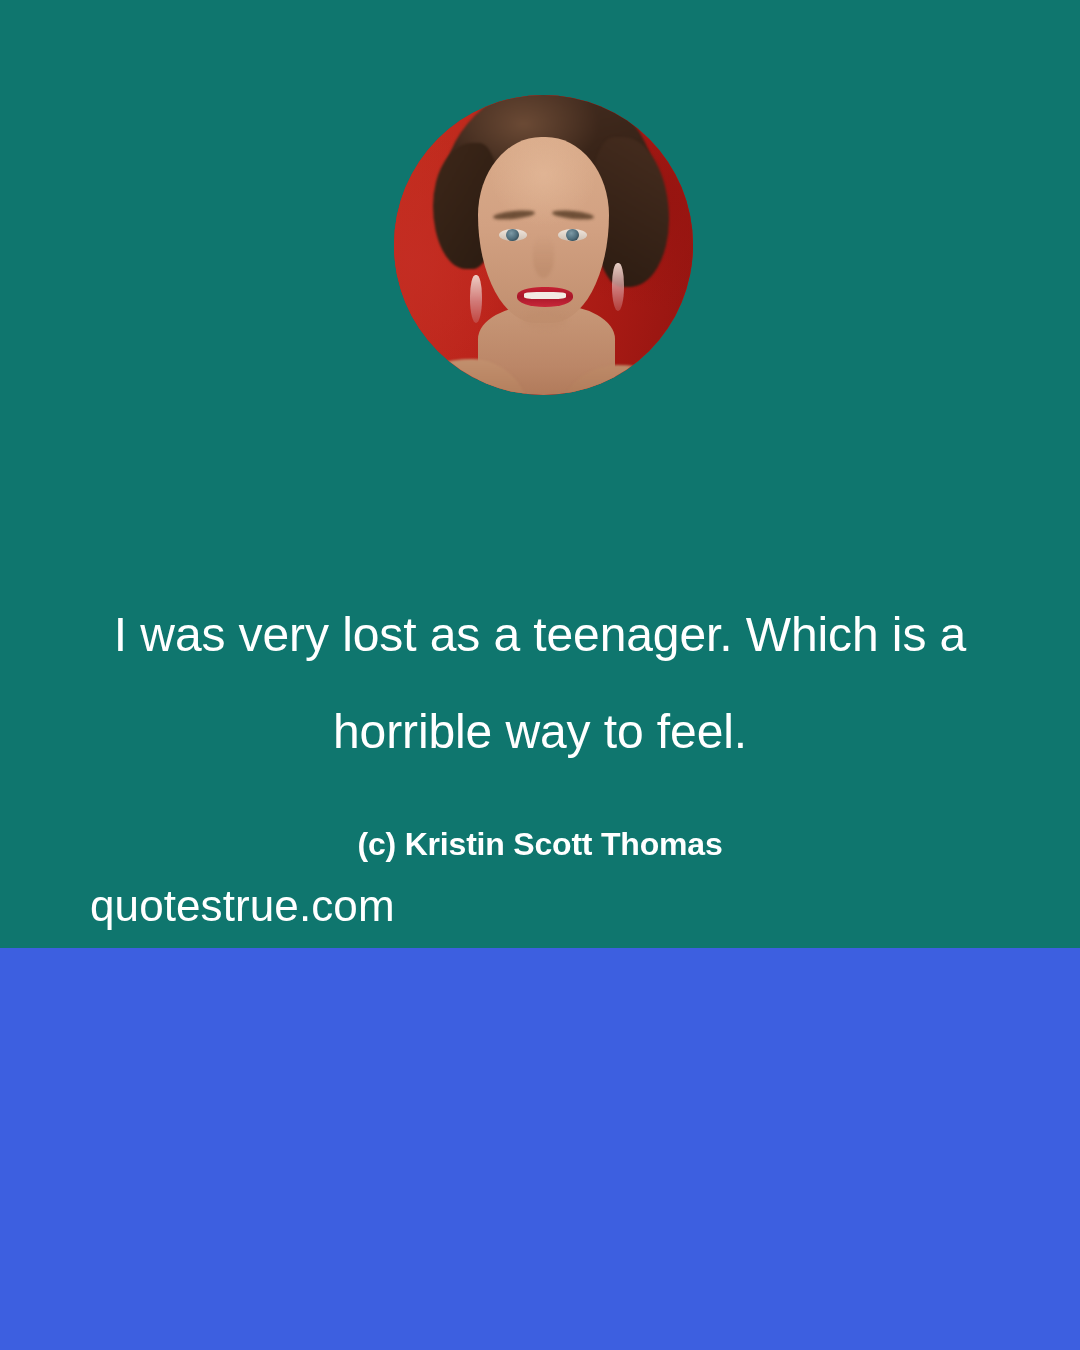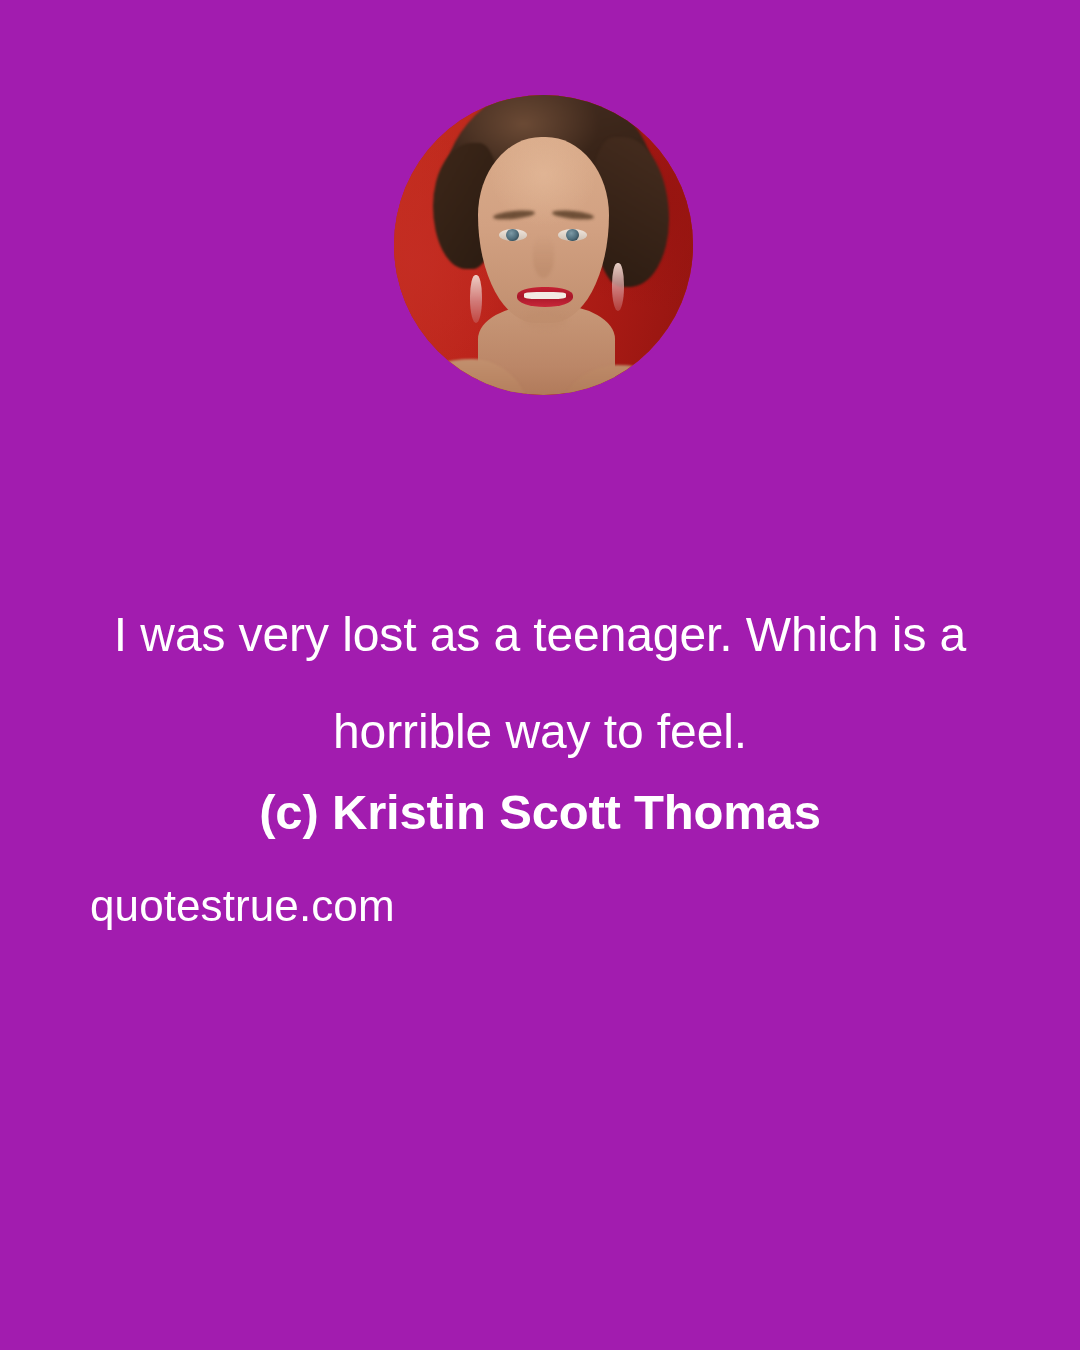--- a/index.html
+++ b/index.html
@@ -11,22 +11,22 @@
   body {
     width: 1080px;
     height: 1350px;
     overflow: hidden;
     font-family: "Liberation Sans", sans-serif;
   }
 
   .card {
     position: relative;
     width: 1080px;
-    height: 1350px;
-    background: #a21caf;
+    height: 948px;
+    background: #0f766e;
     box-sizing: border-box;
   }
 
   
   .portrait-wrap {
     position: absolute;
     left: 394px;
     top: 95px;
     width: 299px;
     height: 300px;
@@ -225,26 +225,26 @@
     text-align: center;
     color: #ffffff;
     font-size: 48px;
     line-height: 97px;
     font-weight: 400;
     letter-spacing: -0.1px;
   }
 
   .attribution {
     position: absolute;
-    top: 784px;
+    top: 816px;
     left: 90px;
     width: 900px;
     text-align: center;
     color: #ffffff;
-    font-size: 49px;
+    font-size: 32px;
     font-weight: 700;
     line-height: 56px;
     letter-spacing: -0.2px;
   }
 
   .source {
     position: absolute;
     top: 878px;
     left: 90px;
     width: 900px;

